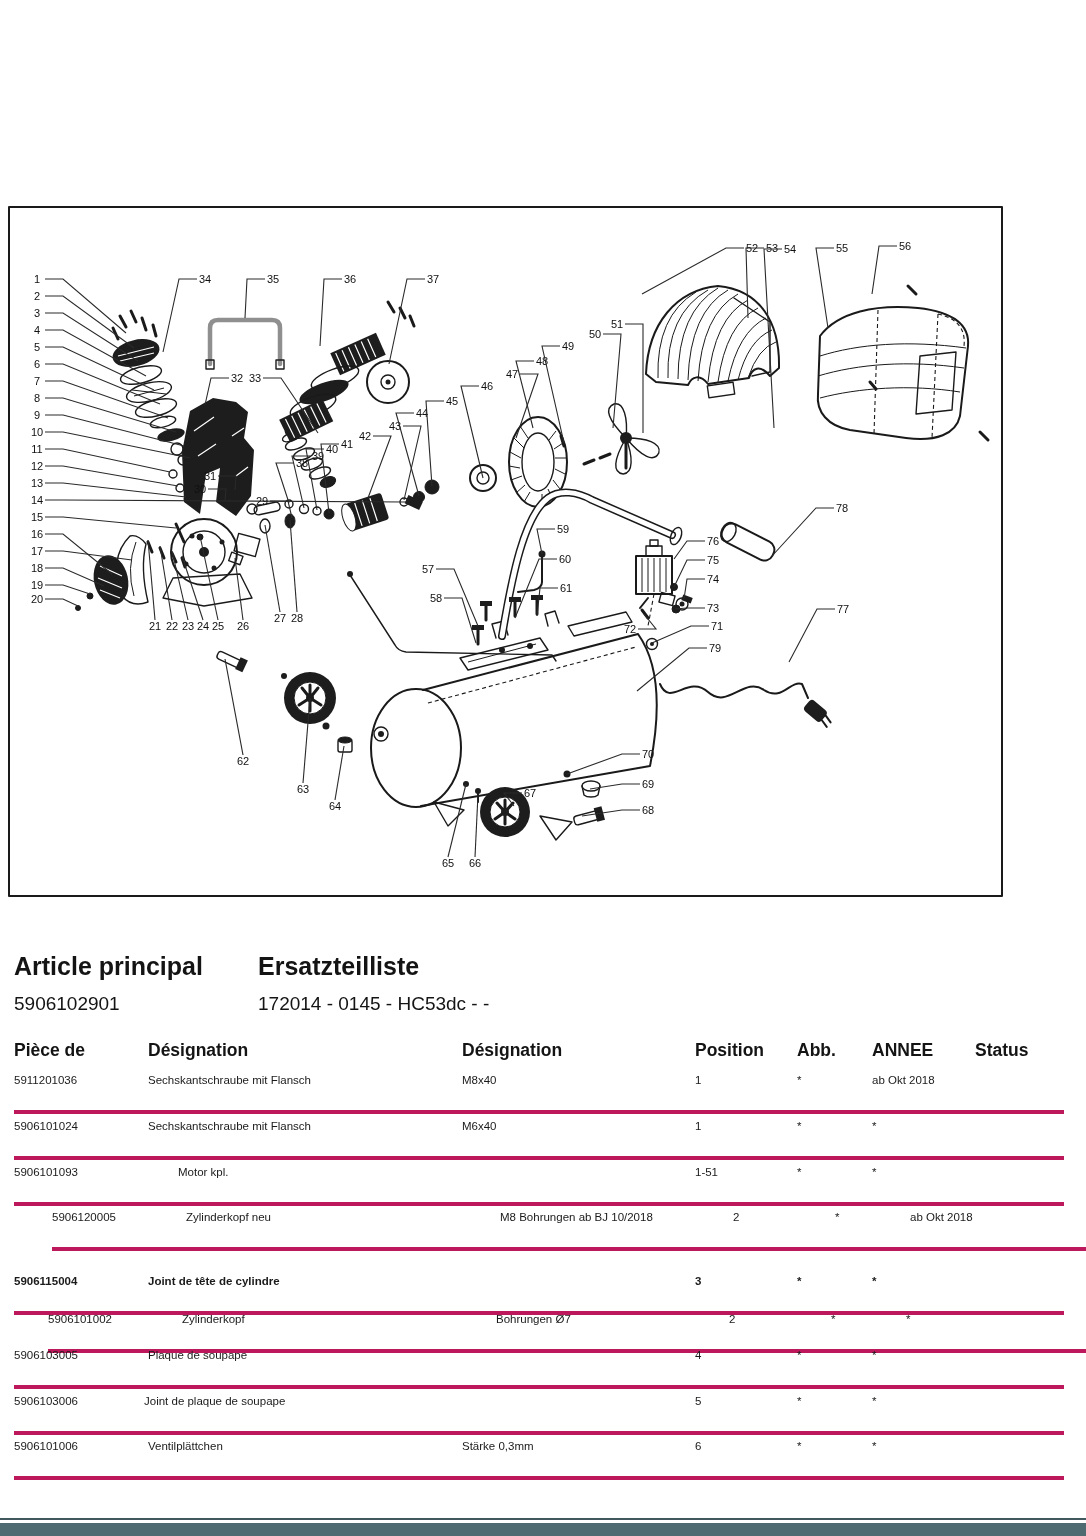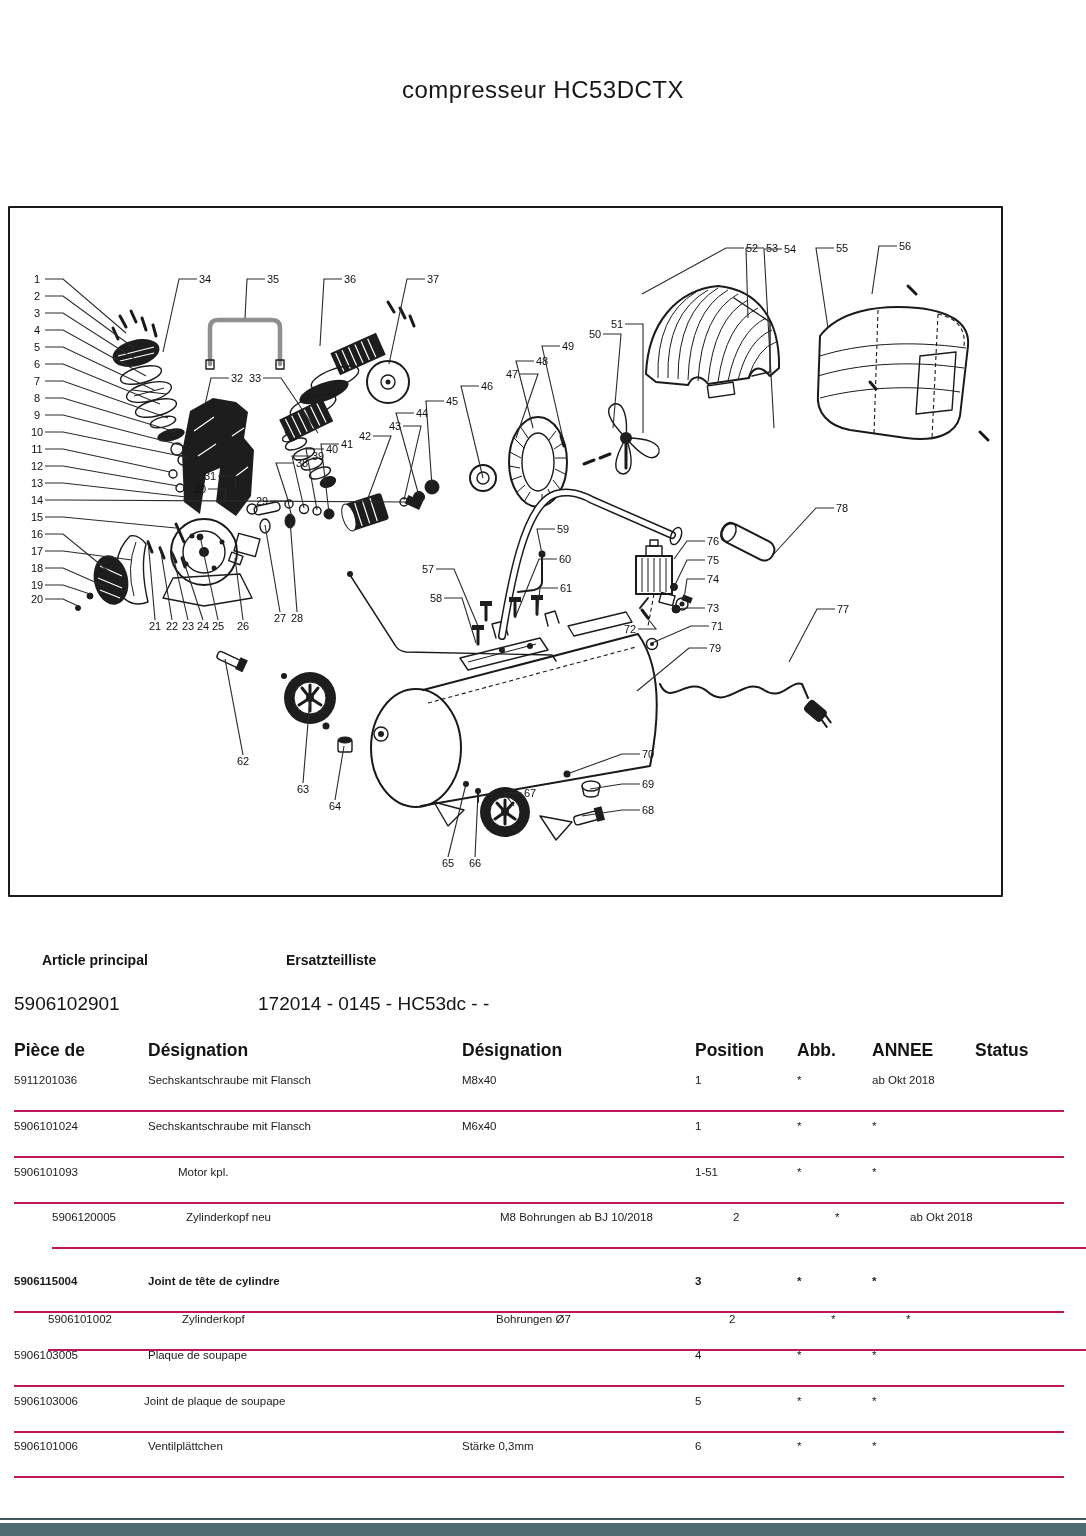--- a/index.html
+++ b/index.html
@@ -18,34 +18,33 @@
   .dk{fill:#1d1d1d;stroke:none;}
   .dkl{fill:#1d1d1d;stroke:#1a1a1a;stroke-width:1;}
   .wl{stroke:#ffffff;fill:none;stroke-width:1.2;}
   .gray{stroke:#8f8f8f;fill:none;stroke-width:4.5;stroke-linecap:round;stroke-linejoin:round;}
   .tube{stroke:#1a1a1a;stroke-width:8;fill:none;stroke-linecap:round;}
   .tubein{stroke:#ffffff;stroke-width:5;fill:none;stroke-linecap:round;}
   .dsh{stroke:#1a1a1a;fill:none;stroke-width:1.1;stroke-dasharray:4 3;}
   .callout-line{stroke:#2a2a2a;stroke-width:1.1;fill:none;}
   .callout-text{font-family:"Liberation Sans",sans-serif;font-size:11px;fill:#111;}
 
-  .info-label{position:absolute;font-size:14px;font-weight:bold;color:#141414;margin-left:28px;}
+  .info-label{position:absolute;font-size:25px;font-weight:bold;color:#141414;}
   .info-value{position:absolute;font-size:19px;color:#141414;}
   .th{position:absolute;font-size:17.5px;font-weight:bold;color:#141414;white-space:nowrap;}
-  .row{position:absolute;left:14px;width:1050px;height:40px;border-bottom:2px solid #be185d;}
+  .row{position:absolute;left:14px;width:1050px;height:40px;border-bottom:4px solid #be185d;}
   .cell{position:absolute;top:4px;font-size:11.5px;color:#1a1a1a;white-space:nowrap;}
   .footer-line{position:absolute;left:0;top:1518px;width:1086px;height:2px;}
   .footer-bar{position:absolute;left:0;top:1523px;width:1086px;height:13px;}
 </style>
 </head>
 <body>
 
 <div class="page">
 
-  <div class="title">compresseur HC53DCTX</div>
 
   <div class="diagram-wrap">
     <svg viewBox="0 0 995 691" xmlns="http://www.w3.org/2000/svg">
       <rect x="1" y="1" width="993" height="689" class="ln2"></rect>
 
       <g>
         <path class="thk" d="M112,110l6,11 M123,105l5,11 M134,112l4,12 M145,119l3,11 M105,122l5,11"></path>
         <ellipse class="dk" cx="128" cy="147" rx="24" ry="13" transform="rotate(-14 128 147)"></ellipse>
         <path class="wl" d="M110,150l36,-9 M112,155l34,-8"></path>
         <ellipse class="ln" cx="133" cy="169" rx="21" ry="8" transform="rotate(-14 133 169)"></ellipse>

